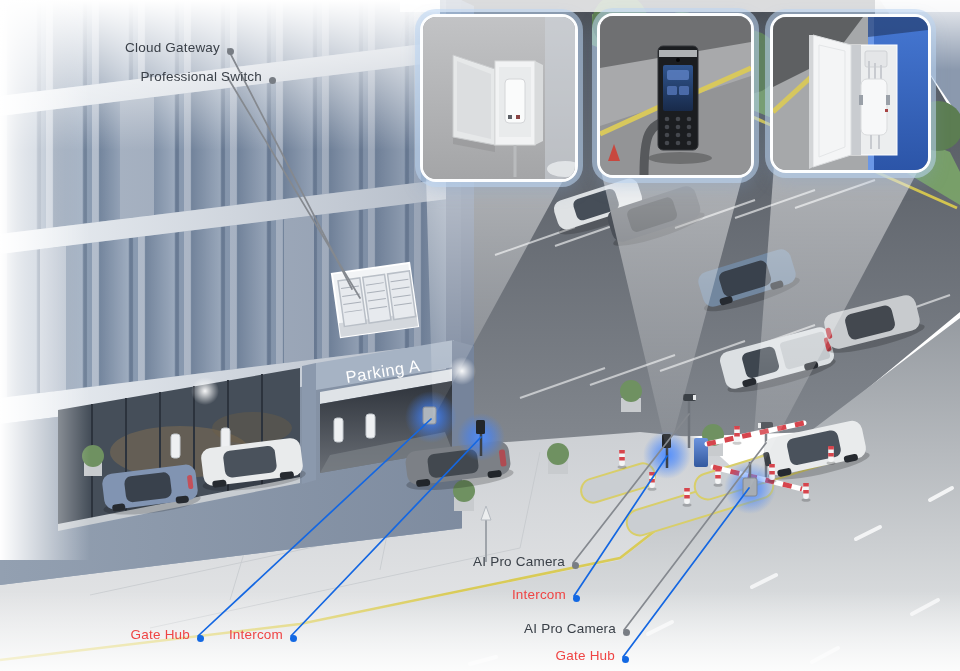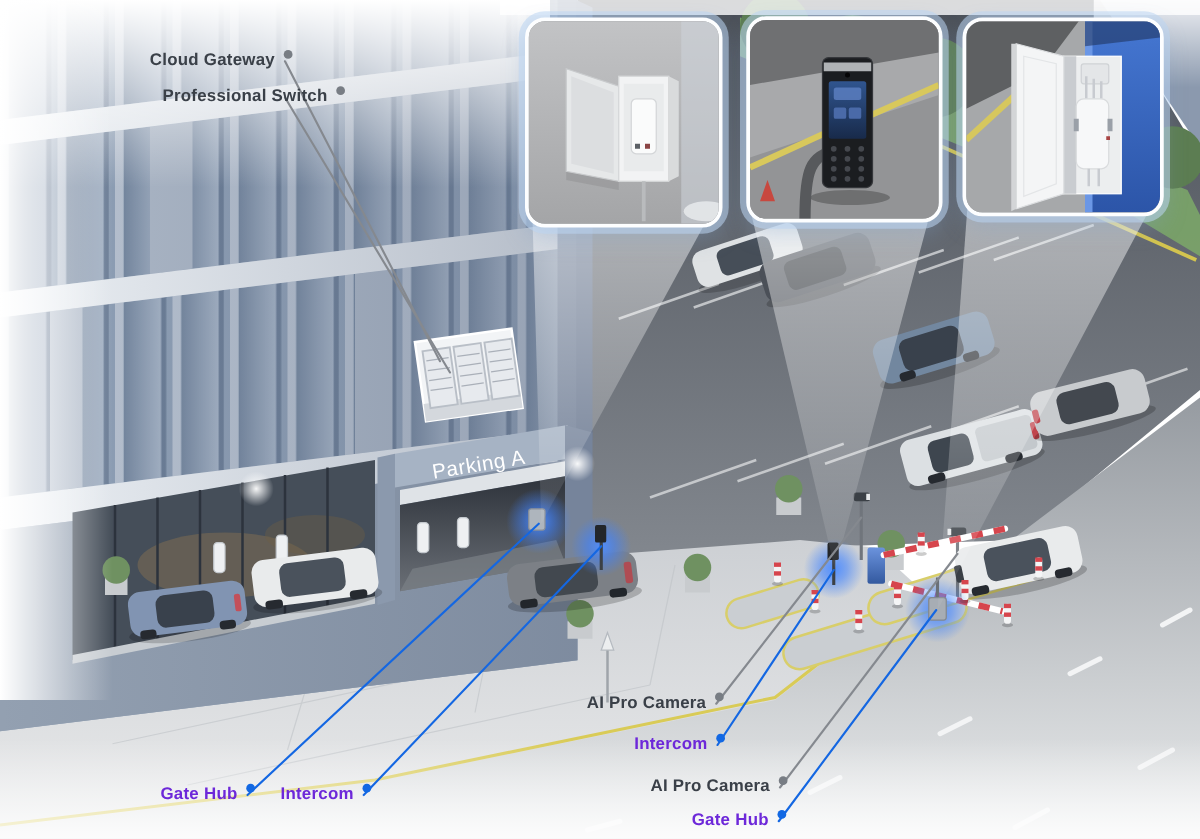--- a/index.html
+++ b/index.html
@@ -3,26 +3,26 @@
 <meta charset="utf-8">
 <style>
   html,body{margin:0;padding:0;background:#fff;}
   .stage{position:relative;width:960px;height:671px;background:#ffffff;overflow:hidden;
          font-family:"Liberation Sans",sans-serif;}
   .scene-svg{position:absolute;left:0;top:0;}
   .inset{position:absolute;border-radius:16px;border:3px solid #fdfeff;overflow:hidden;
          box-shadow:0 0 0 5px rgba(188,214,243,.55),0 8px 18px rgba(130,160,200,.35);
          background:#9b9ea1;z-index:4;}
   .inset svg{display:block;}
-  .callout{position:absolute;display:flex;align-items:flex-start;gap:7px;z-index:6;
-           font-size:13.5px;font-weight:bold;letter-spacing:.2px;white-space:nowrap;}
+  .callout{position:absolute;display:flex;align-items:flex-end;gap:7px;z-index:6;
+           font-size:13.5px;font-weight:normal;letter-spacing:.2px;white-space:nowrap;}
   .callout .dot{width:7px;height:7px;border-radius:50%;flex:0 0 auto;}
   .callout.dark{color:#3a4048}
   .callout.dark .dot{background:#787d84}
-  .callout.blue{color:#6d28d9}
+  .callout.blue{color:#ef4444}
   .callout.blue .dot{background:#1268e3}
 </style>
 </head>
 <body>
 
 <div class="stage">
 
 <svg class="scene-svg" width="960" height="671" viewBox="0 0 960 671">
   <defs>
     <linearGradient id="s-asph" x1="0" y1="0" x2="0" y2="1">

